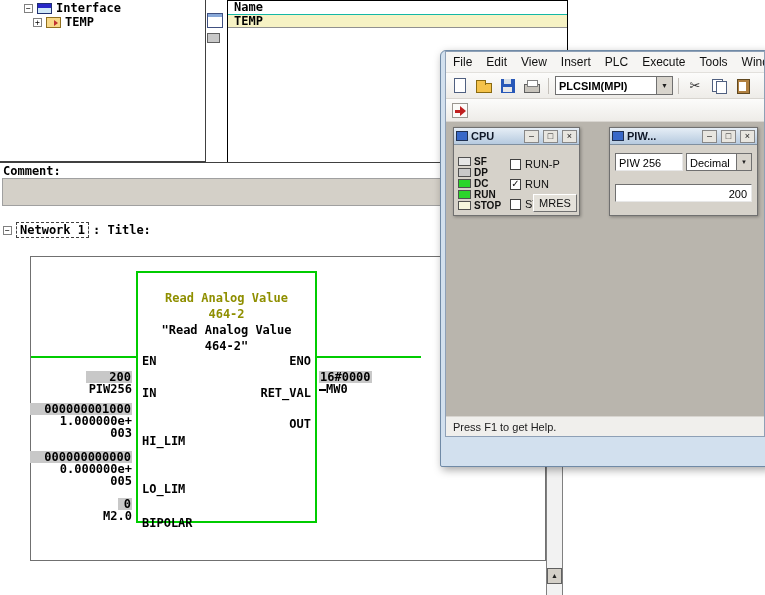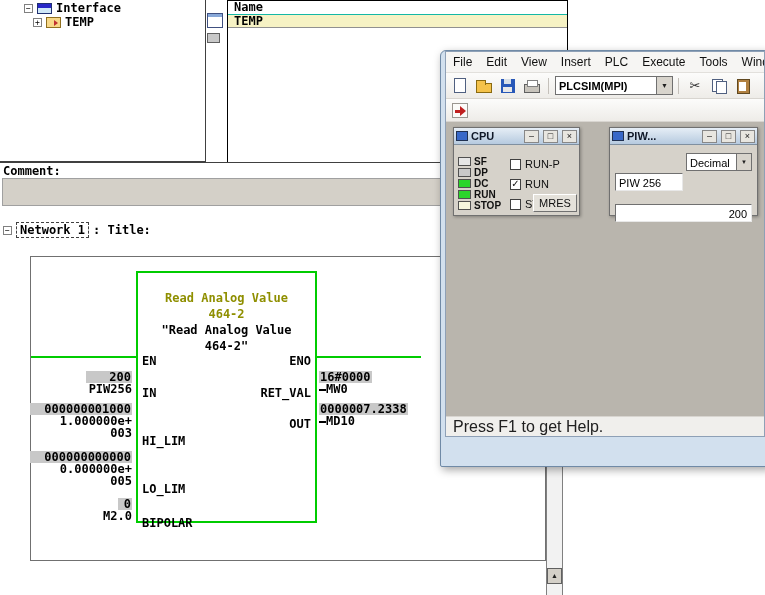--- a/index.html
+++ b/index.html
@@ -148,31 +148,31 @@
   .cbbox { width:11px; height:11px; background:#fff; border:1px solid #404040; flex:0 0 auto;
            display:inline-flex; align-items:center; justify-content:center; font:bold 10px/10px "DejaVu Sans",sans-serif; }
   .cbbox.checked::after { content:"✓"; }
   .mres { position:absolute; right:2px; bottom:3px; width:44px; height:18px; background:#e4e1da;
           border:1px solid; border-color:#ffffff #707070 #707070 #ffffff;
           font:11px "Liberation Sans",sans-serif; color:#101010; }
 
   .piwbody { padding:8px 5px 0 5px; }
   .piwrow { display:flex; gap:3px; }
   .field { background:#fff; border:1px solid; border-color:#707070 #e8e8e8 #e8e8e8 #707070;
-           font:11px "Liberation Sans",sans-serif; color:#000;margin-top:20px; }
+           font:11px "Liberation Sans",sans-serif; color:#000; }
   .addr-field { width:68px; height:18px; padding:3px 0 0 3px; }
   .combo2 { width:66px; height:18px; background:#fff; border:1px solid #707070; display:flex; align-items:stretch;
             font:11px "Liberation Sans",sans-serif; }
   .combo2-text { flex:1; padding:3px 0 0 3px; }
   .combo2-btn { width:15px; background:#d8d4cc; border-left:1px solid #707070; text-align:center;
                 font-size:6px; line-height:16px; color:#202020; }
   .value-field { margin-top:13px; height:18px; text-align:right; padding:3px 4px 0 0; }
 
   .statusbar { height:20px; background:#f0efec; border-top:1px solid #d8d5d0; display:flex; align-items:center;
-               padding-left:7px; font-size:16px; color:#202020; }
+               padding-left:7px; font-size:11px; color:#202020; }
 </style>
 </head>
 <body>
 
 <div class="screen">
 
   <div class="editor">
 
     <div class="tree-panel">
       <div class="tree-row">
@@ -247,24 +247,20 @@
       <div class="opgroup left g-bip">
         <span class="val vbip">0</span><br>
         <span>M2.0</span>
       </div>
 
       <div class="opgroup right g-ret">
         <span class="val">16#0000</span><br>
         <span class="wire"></span><span>MW0</span>
       </div>
 
-      <div class="opgroup right g-out">
-        <span class="val">0000007.2338</span><br>
-        <span class="wire"></span><span>MD10</span>
-      </div>
     </div>
 
     <div class="vscroll">
       <div class="scroll-btn">
         <span>▲</span>
       </div>
     </div>
   </div>
 
   <div class="plcsim">

